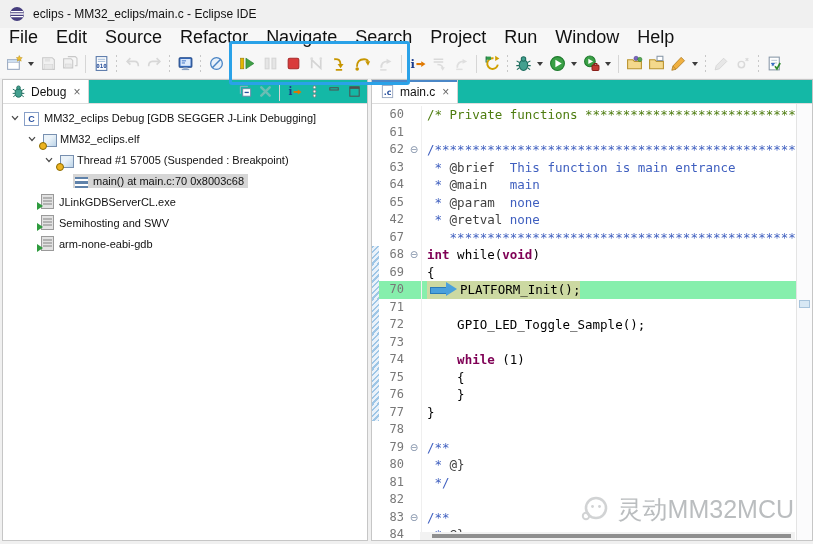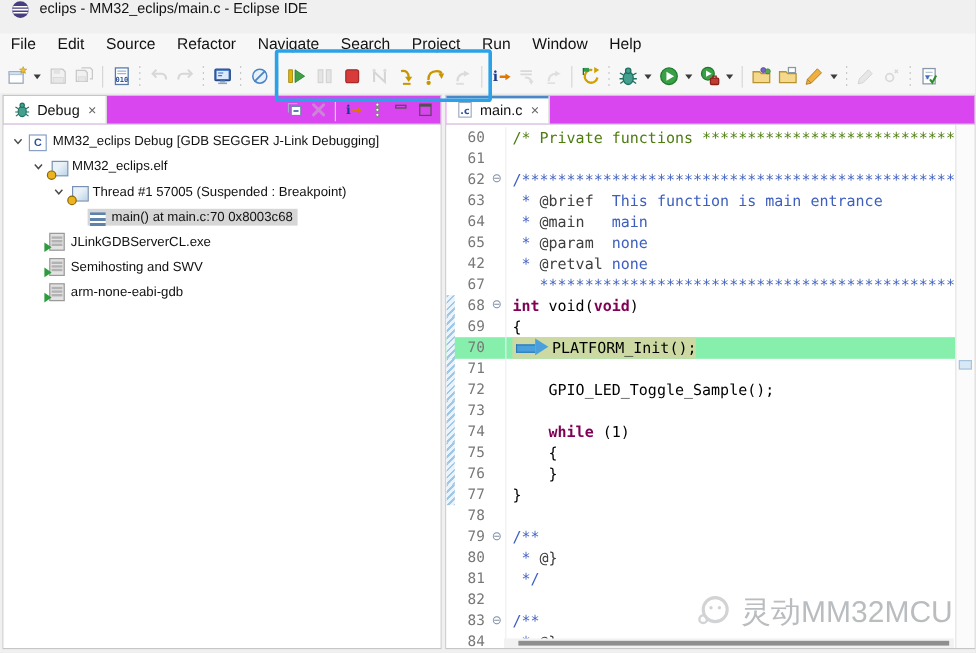--- a/index.html
+++ b/index.html
@@ -2,47 +2,47 @@
 <html><head>
 <meta charset="utf-8">
 <style>
   html,body{margin:0;padding:0}
   body{width:813px;height:544px;position:relative;overflow:hidden;background:#f0f0f0;
        font-family:"Liberation Sans","DejaVu Sans",sans-serif;color:#111;
        -webkit-font-smoothing:antialiased}
   .window{position:absolute;inset:0;outline:1px solid #cfcfcf}
 
   
-  .titlebar{height:28px;display:flex;gap:8px;padding:0 9px;background:#f0f0f0;font-size:12px}
+  .titlebar{height:28px;display:flex;align-items:center;gap:8px;padding:0 9px;background:#f0f0f0;font-size:12px}
   .icon16{width:16px;height:16px;flex:none;display:flex}
   .icon16 svg{width:16px;height:16px}
 
   
-  .menubar{height:21px;display:flex;align-items:flex-start;background:#f7f7f7;font-size:13px}
+  .menubar{height:21px;display:flex;align-items:flex-end;background:#f7f7f7;font-size:18px}
   .menu-item{padding:1px 9px}
 
   
   .toolbar{height:29px;display:flex;align-items:center;background:#f7f7f7;padding:0 3px;border-bottom:1px solid #e9e9e9}
   .tbtn{width:22px;height:22px;display:flex;align-items:center;justify-content:center;flex:none}
   .tbtn svg{width:17px;height:17px}
   .dbgbtn{width:23px}
   .disabled{opacity:.5;filter:grayscale(1)}
   .caret{width:0;height:0;border-left:3.5px solid transparent;border-right:3.5px solid transparent;border-top:4px solid #3c3c3c;margin:0 3px;flex:none}
   .tsep{width:1px;height:18px;background:#d6d6d6;margin:0 4px;flex:none}
   .dsep{width:1px;height:18px;margin:0 4px;flex:none;background:repeating-linear-gradient(#c8c8c8 0 2px,transparent 2px 5px)}
 
   
   .anno{position:absolute;left:229px;top:41px;width:175px;height:38px;border:3px solid #2aa2e8;border-radius:3px;z-index:40;pointer-events:none}
 
   
   .content{position:absolute;top:78px;left:0;right:0;bottom:0;background:#f0f0f0;display:flex;gap:3px;padding:1px 0 3px 2px}
   .panel{background:#fff;border:1px solid #c6c6c6;display:flex;flex-direction:column;min-width:0}
   .left{width:364px;flex:none}
   .right{flex:1}
-  .part-header{height:23px;display:flex;align-items:stretch;background:#d946ef;border-bottom:1px solid #ddd;flex:none}
+  .part-header{height:23px;display:flex;align-items:stretch;background:#14b8a6;border-bottom:1px solid #ddd;flex:none}
   .tab{display:flex;align-items:center;gap:5px;padding:0 8px;background:#fff;font-size:12px;border-right:1px solid #d4d4d4;position:relative}
   .tab.active::before{content:'';position:absolute;top:0;left:0;right:0;height:2px;background:#4a87c7}
   .close{font-size:12px;color:#666;margin-left:2px;line-height:1}
   .icon14{width:15px;height:15px;flex:none;display:flex}
   .icon14 svg{width:15px;height:15px}
   .part-toolbar{margin-left:auto;display:flex;align-items:center;padding-right:3px}
   .ptbtn{width:20px;height:20px;display:flex;align-items:center;justify-content:center;flex:none}
   .ptbtn svg{width:15px;height:15px}
 
   
@@ -515,21 +515,21 @@
             <div class="cl">
               <span class="hatch"></span>
               <span class="ln">67</span>
               <span class="fold"></span>
               <span class="codetext"><span class="t-doc">   *****************************************************************</span></span>
             </div>
             <div class="cl">
               <span class="hatch on"></span>
               <span class="ln">68</span>
               <span class="fold">⊖</span>
-              <span class="codetext"><span class="t-kw">int</span><span class="t-plain"> void(</span><span class="t-kw">void</span><span class="t-plain">)</span></span>
+              <span class="codetext"><span class="t-kw">int</span><span class="t-plain"> while(</span><span class="t-kw">void</span><span class="t-plain">)</span></span>
             </div>
             <div class="cl">
               <span class="hatch on"></span>
               <span class="ln">69</span>
               <span class="fold"></span>
               <span class="codetext"><span class="t-plain">{</span></span>
             </div>
             <div class="cl cur">
               <span class="hatch on"></span>
               <span class="ln">70</span>

